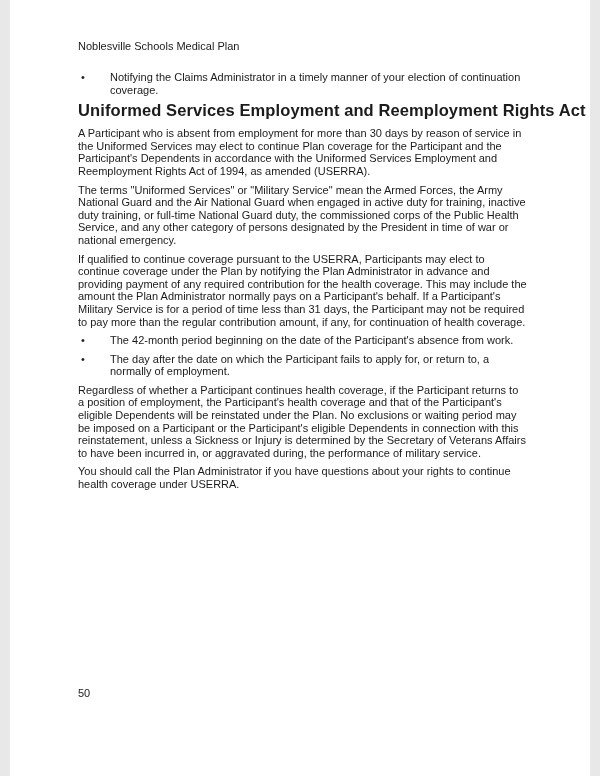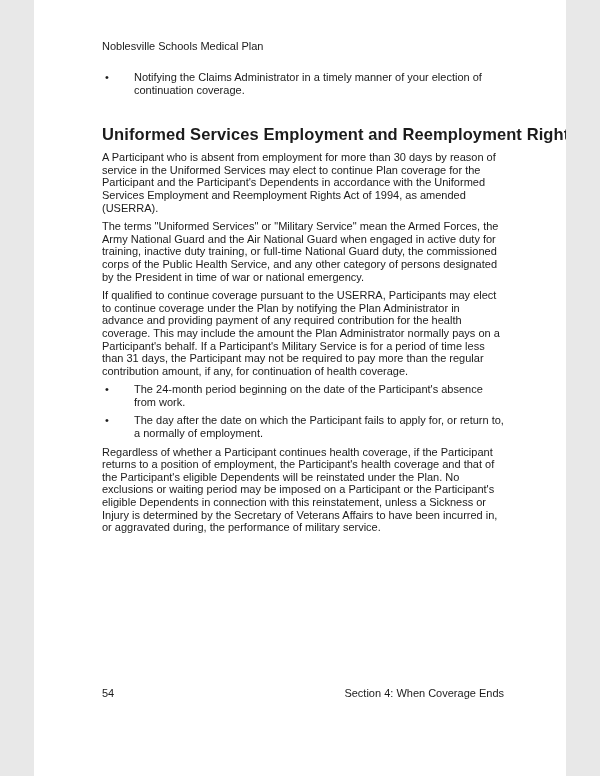--- a/index.html
+++ b/index.html
@@ -2,21 +2,21 @@
 <html><head>
 <meta charset="utf-8">
 <style>
   html, body {
     margin: 0;
     padding: 0;
     background: #e8e8e8;
   }
   .page {
     position: relative;
-    width: 532px;
+    width: 580px;
     height: 776px;
     margin: 0 auto;
     background: #ffffff;
     color: #1b1b1b;
     font-family: "Liberation Sans", "DejaVu Sans", sans-serif;
     overflow: hidden;
     box-sizing: border-box;
   }
   .content {
     position: absolute;
@@ -43,21 +43,21 @@
   .bullet-row .bullet-text {
     flex: 1;
   }
   .intro-bullet {
     margin-bottom: 2px;
   }
   h1.section-title {
     font-size: 16.5px;
     line-height: 20px;
     font-weight: 700;
-    margin: 28px 0 7px 0;
+    margin: 4px 0 7px 0;
     white-space: nowrap;
     letter-spacing: 0.1px;
   }
   p.body-para {
     font-size: 11px;
     line-height: 12.6px;
     margin: 0 1px 6px 0;
   }
   .bullet-list {
     margin: 3px 0 4px 0;
@@ -91,30 +91,30 @@
     <p class="body-para">A Participant who is absent from employment for more than 30 days by reason of service in the Uniformed Services may elect to continue Plan coverage for the Participant and the Participant's Dependents in accordance with the Uniformed Services Employment and Reemployment Rights Act of 1994, as amended (USERRA).</p>
 
     <p class="body-para">The terms "Uniformed Services" or "Military Service" mean the Armed Forces, the Army National Guard and the Air National Guard when engaged in active duty for training, inactive duty training, or full-time National Guard duty, the commissioned corps of the Public Health Service, and any other category of persons designated by the President in time of war or national emergency.</p>
 
     <p class="body-para">If qualified to continue coverage pursuant to the USERRA, Participants may elect to continue coverage under the Plan by notifying the Plan Administrator in advance and providing payment of any required contribution for the health coverage. This may include the amount the Plan Administrator normally pays on a Participant's behalf. If a Participant's Military Service is for a period of time less than 31 days, the Participant may not be required to pay more than the regular contribution amount, if any, for continuation of health coverage.</p>
 
 
     <div class="bullet-list">
       <div class="bullet-row">
         <span class="glyph">•</span>
-        <span class="bullet-text">The 24-month period beginning on the date of the Participant's absence from work.</span>
+        <span class="bullet-text">The 42-month period beginning on the date of the Participant's absence from work.</span>
       </div>
       <div class="bullet-row">
         <span class="glyph">•</span>
         <span class="bullet-text">The day after the date on which the Participant fails to apply for, or return to, a normally of employment.</span>
       </div>
     </div>
 
     <p class="body-para">Regardless of whether a Participant continues health coverage, if the Participant returns to a position of employment, the Participant's health coverage and that of the Participant's eligible Dependents will be reinstated under the Plan. No exclusions or waiting period may be imposed on a Participant or the Participant's eligible Dependents in connection with this reinstatement, unless a Sickness or Injury is determined by the Secretary of Veterans Affairs to have been incurred in, or aggravated during, the performance of military service.</p>
 
+    <p class="body-para">You should call the Plan Administrator if you have questions about your rights to continue health coverage under USERRA.</p>
 
   </div>
 
   <div class="page-footer">
-    <span>54</span>
-    <span>Section 4: When Coverage Ends</span>
+    <span>50</span>
   </div>
 </div>
 
 </body></html>

